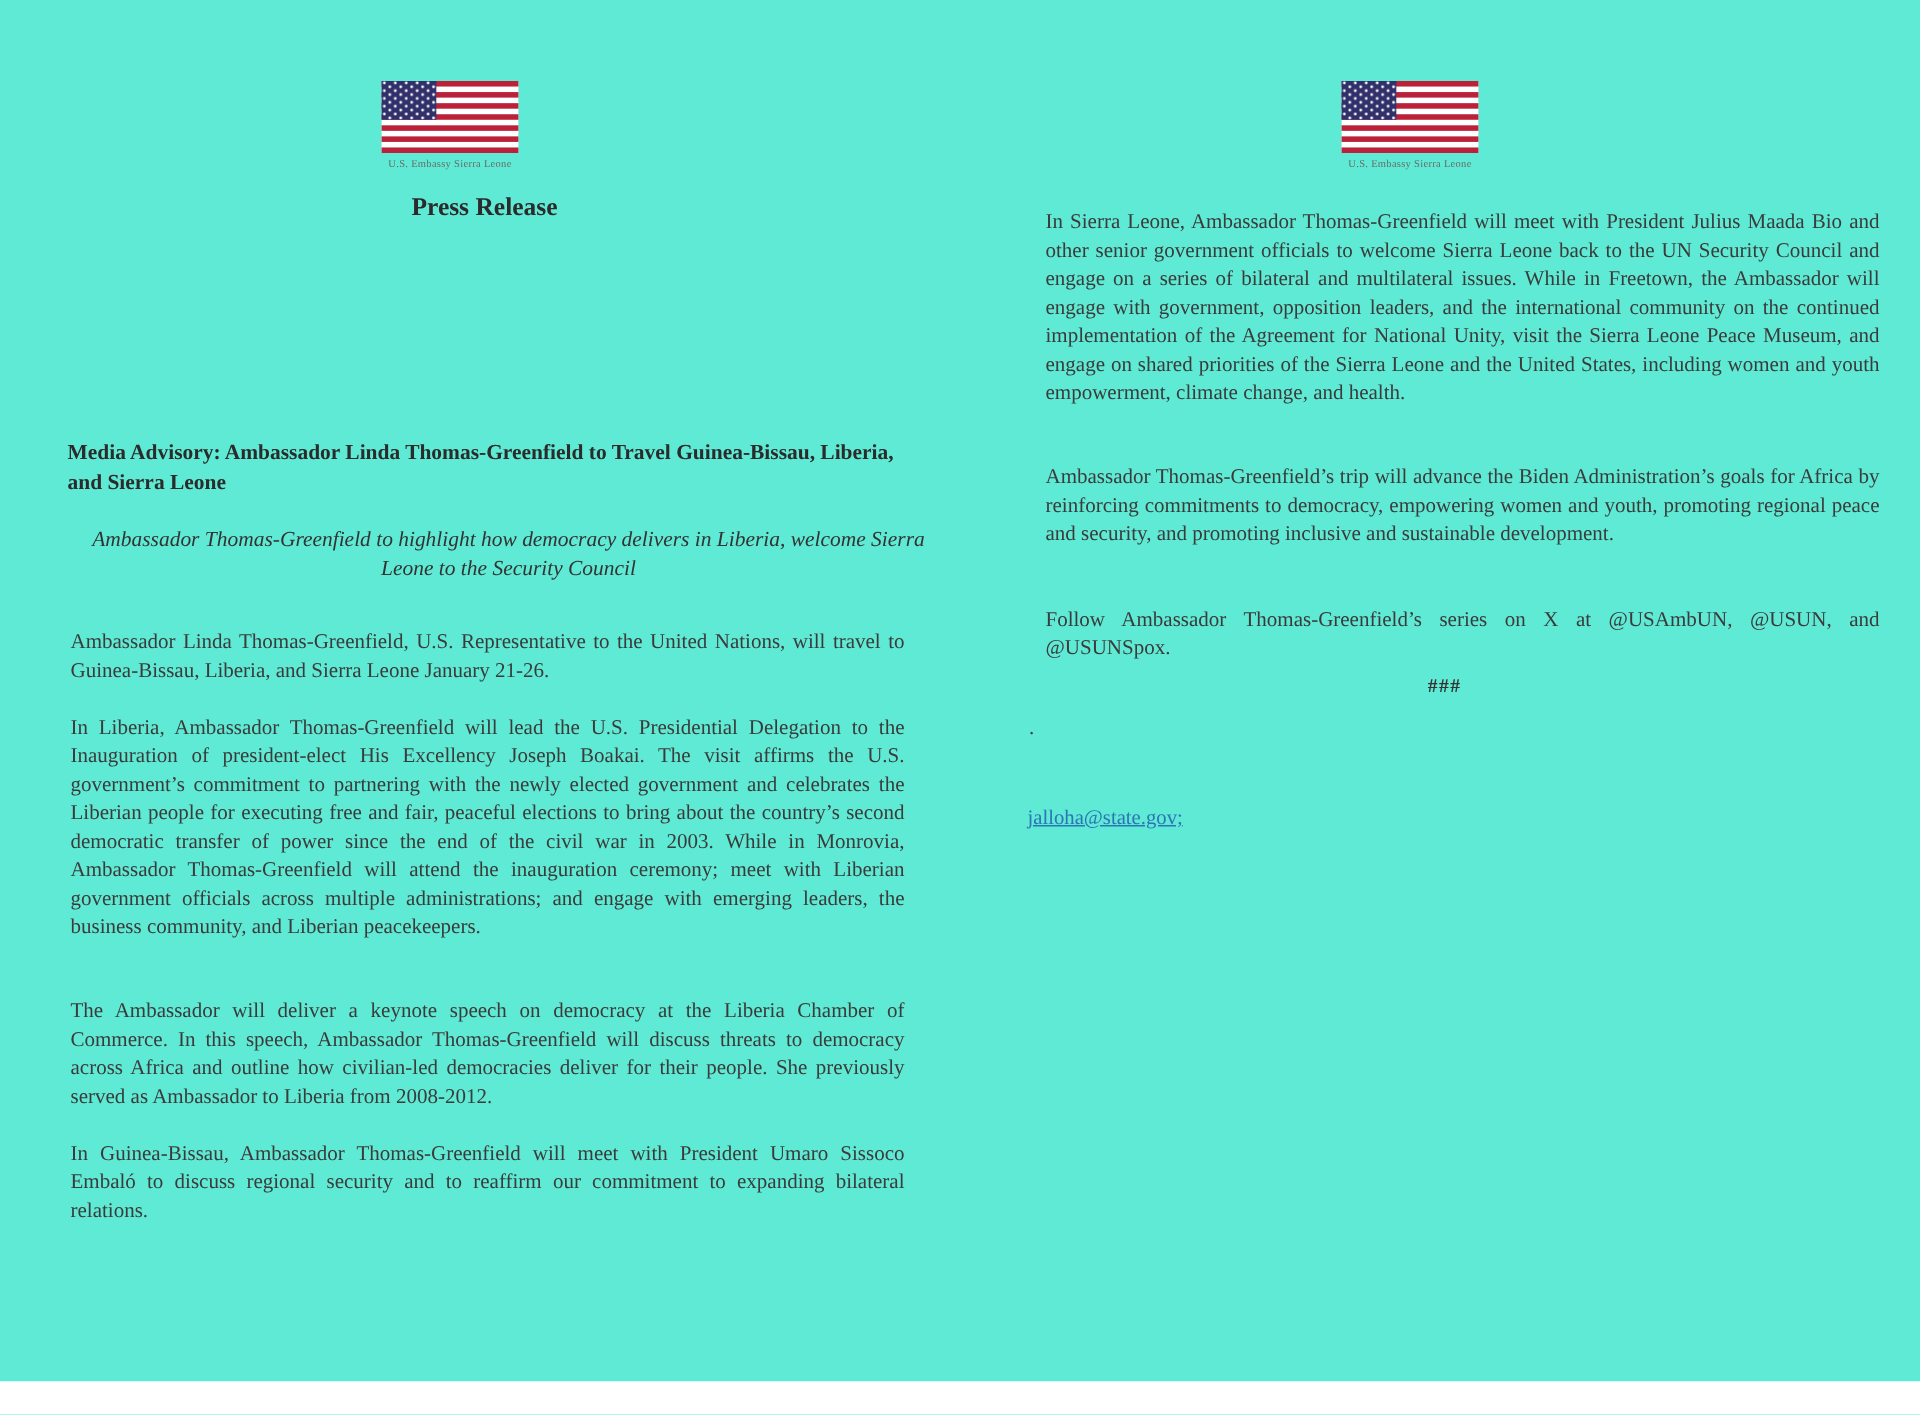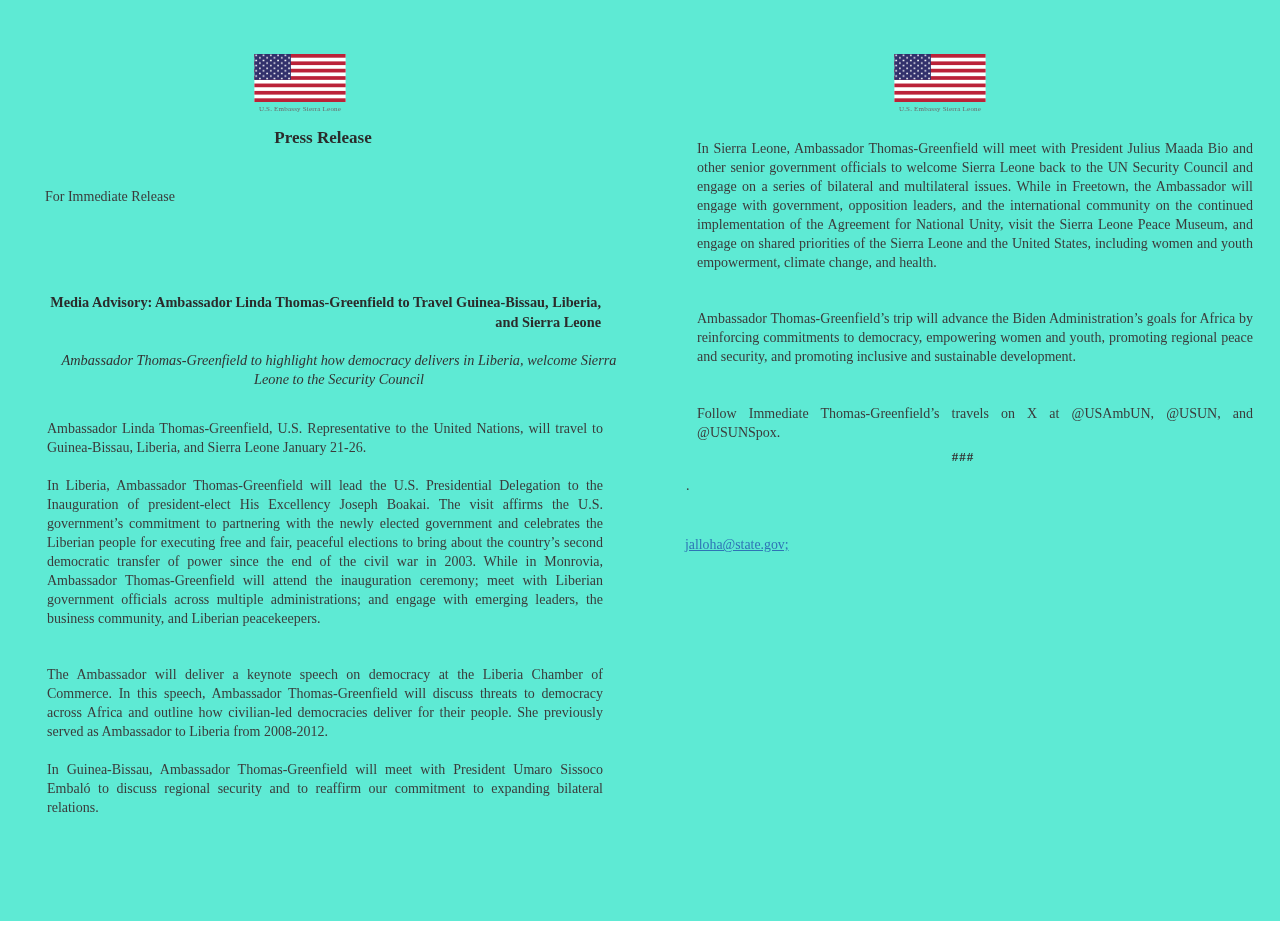--- a/index.html
+++ b/index.html
@@ -43,21 +43,21 @@
   .release-info {
     position: absolute;
     left: 45px; top: 188px; width: 556px;
     font-size: 14px;
     line-height: 18.5px;
   }
   .headline {
     position: absolute;
     left: 45px; top: 292px; width: 556px;
     margin: 0;
-    text-align: right;
+    text-align: left;
     font-size: 14.3px;
     font-weight: bold;
     color: #2b2b2b;
     line-height: 20px;
   }
   .subheadline {
     position: absolute;
     left: 61px; top: 351px; width: 556px;
     margin: 0;
     text-align: center;
@@ -135,21 +135,20 @@
     <div class="flag-block" style="left:253px; top:54px;">
       <svg class="flag-svg">
           <use href="#usflag"></use>
         </svg>
       <div class="flag-caption">U.S. Embassy Sierra Leone</div>
     </div>
 
     <h1 class="title">Press Release</h1>
 
     <div class="release-info">
-      <div>For Immediate Release</div>
     </div>
 
     <h2 class="headline">Media Advisory: Ambassador Linda Thomas-Greenfield to Travel Guinea-Bissau, Liberia, and Sierra Leone</h2>
 
     <h3 class="subheadline">Ambassador Thomas-Greenfield to highlight how democracy delivers in Liberia, welcome Sierra Leone to the Security Council</h3>
 
     <p class="body-par col-l" style="top:407px;">Ambassador Linda Thomas-Greenfield, U.S. Representative to the United Nations, will travel to Guinea-Bissau, Liberia, and Sierra Leone January 21-26.</p>
     <p class="body-par col-l" style="top:464px;">In Liberia, Ambassador Thomas-Greenfield will lead the U.S. Presidential Delegation to the Inauguration of president-elect His Excellency Joseph Boakai.  The visit affirms the U.S. government’s commitment to partnering with the newly elected government and celebrates the Liberian people for executing free and fair, peaceful elections to bring about the country’s second democratic transfer of power since the end of the civil war in 2003.  While in Monrovia, Ambassador Thomas-Greenfield will attend the inauguration ceremony; meet with Liberian government officials across multiple administrations; and engage with emerging leaders, the business community, and Liberian peacekeepers.</p>
     <p class="body-par col-l" style="top:653px;">The Ambassador will deliver a keynote speech on democracy at the Liberia Chamber of Commerce.  In this speech, Ambassador Thomas-Greenfield will discuss threats to democracy across Africa and outline how civilian-led democracies deliver for their people.  She previously served as Ambassador to Liberia from 2008-2012.</p>
     <p class="body-par col-l" style="top:748px;">In Guinea-Bissau, Ambassador Thomas-Greenfield will meet with President Umaro Sissoco Embaló to discuss regional security and to reaffirm our commitment to expanding bilateral relations.</p>
@@ -159,21 +158,21 @@
 
     <div class="flag-block" style="left:893px; top:54px;">
       <svg class="flag-svg">
           <use href="#usflag"></use>
         </svg>
       <div class="flag-caption">U.S. Embassy Sierra Leone</div>
     </div>
 
     <p class="body-par col-r" style="top:127px;">In Sierra Leone, Ambassador Thomas-Greenfield will meet with President Julius Maada Bio and other senior government officials to welcome Sierra Leone back to the UN Security Council and engage on a series of bilateral and multilateral issues.  While in Freetown, the Ambassador will engage with government, opposition leaders, and the international community on the continued implementation of the Agreement for National Unity, visit the Sierra Leone Peace Museum, and engage on shared priorities of the Sierra Leone and the United States, including women and youth empowerment, climate change, and health.</p>
     <p class="body-par col-r" style="top:297px;">Ambassador Thomas-Greenfield’s trip will advance the Biden Administration’s goals for Africa by reinforcing commitments to democracy, empowering women and youth, promoting regional peace and security, and promoting inclusive and sustainable development.</p>
-    <p class="body-par col-r" style="top:392px;">Follow Immediate Thomas-Greenfield’s travels on X at @USAmbUN, @USUN, and @USUNSpox.</p>
+    <p class="body-par col-r" style="top:392px;">Follow Ambassador Thomas-Greenfield’s series on X at @USAmbUN, @USUN, and @USUNSpox.</p>
 
     <div class="end-marker">###</div>
 
     <div class="stray-period">.</div>
 
     <div class="contact">
       <br>
       <a class="email-link">jalloha@state.gov;</a>
     </div>
   </div>

